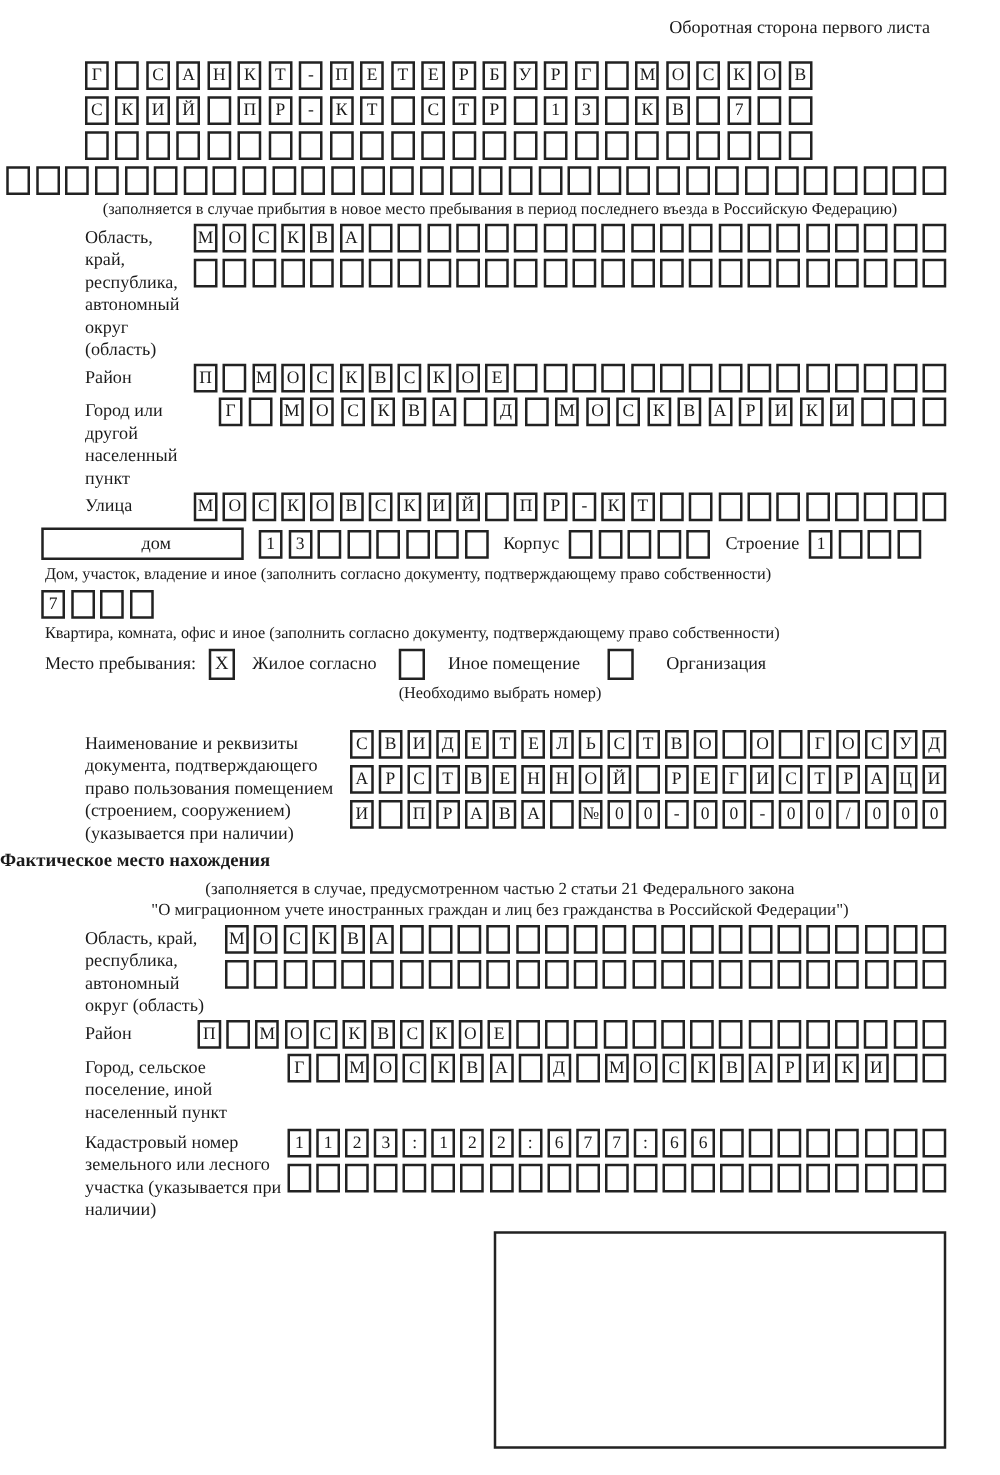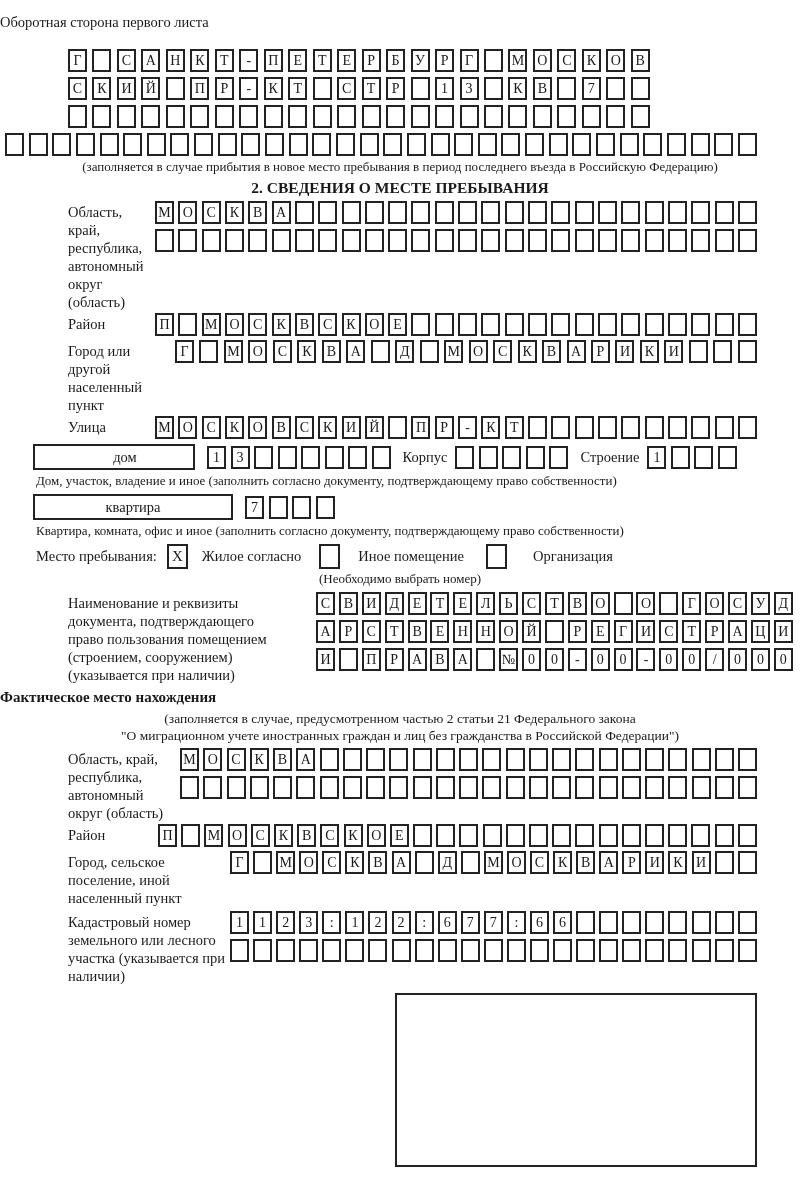--- a/index.html
+++ b/index.html
@@ -2,21 +2,21 @@
 <html><head>
 <meta charset="utf-8">
 <style>
   * { box-sizing: border-box; margin: 0; padding: 0; }
   body { background: #ffffff; }
   .page {
     width: 800px; height: 1180px; background: #ffffff; color: #1a1a1a;
     font-family: "Liberation Serif", "DejaVu Serif", serif;
     position: relative; overflow: hidden;
   }
-  .header-note { padding-top: 14px; padding-right: 56px; text-align: left; font-size: 14.5px; }
+  .header-note { padding-top: 14px; padding-right: 56px; text-align: right; font-size: 14.5px; }
 
   .frow { display: flex; align-items: flex-start; margin-left: 68px; margin-right: 43px; }
   .lbl { font-size: 14.5px; line-height: 18px; padding-top: 2px; }
   .lw107 { flex: 0 0 107px; }
   .lw87  { flex: 0 0 87px; }
   .lw212 { flex: 0 0 212px; }
   .lw112 { flex: 0 0 112px; }
   .lw90  { flex: 0 0 90px; }
   .lw162 { flex: 0 0 162px; }
 
@@ -36,21 +36,21 @@
   .cellgroup { display: flex; }
   .cellgroup .cell { margin-right: 4.5px; }
   .cellgroup .cell:last-child { margin-right: 0; }
 
   .caption { text-align: center; font-size: 13px; margin-top: 3px; }
   .caption-left { font-size: 13px; margin-top: 3px; margin-left: 36px; }
   .h2 { text-align: center; font-size: 15.5px; font-weight: bold; margin-top: 4px; }
   .h3 { text-align: left; font-size: 15px; font-weight: bold; margin-top: 5px; }
 
   .fullrow4 { margin-left: 5px; margin-top: 5px; }
-  .mt18 { margin-top: 18px; } .mt5 { margin-top: 5px; gap: 36px; }
+  .mt18 { margin-top: 18px; } .mt5 { margin-top: 22px; }
   .mt4 { margin-top: 4px; } .mt2 { margin-top: 2px; }
 
   .inline-row { display: flex; align-items: center; margin-left: 33px; margin-right: 43px; margin-top: 5px; }
   .bigbox { border: 2px solid #222; height: 26px; line-height: 22px; text-align: center; font-size: 14.5px; }
   .bb-dom { width: 162px; margin-right: 12px; padding-left: 22px; }
   .bb-kv  { width: 200px; margin-right: 12px; }
   .inline-lbl { font-size: 14.5px; margin: 0 8px; }
   .inline-row .cellgroup { margin-right: 4px; }
 
   .mesto-row { display: flex; align-items: center; margin-left: 36px; margin-top: 5px; }
@@ -184,21 +184,20 @@
       <span class="cell"></span>
       <span class="cell"></span>
       <span class="cell"></span>
       <span class="cell"></span>
       <span class="cell"></span>
       <span class="cell"></span>
       <span class="cell"></span>
     </div>
   <div class="caption">(заполняется в случае прибытия в новое место пребывания в период последнего въезда в Российскую Федерацию)</div>
 
-  <div class="h2">2. СВЕДЕНИЯ О МЕСТЕ ПРЕБЫВАНИЯ</div>
 
   <div class="frow mt4">
     <div class="lbl lw87">Область, край, республика, автономный округ (область)</div>
     <div class="rows">
       <div class="boxrow bw602">
           <span class="cell">М</span>
           <span class="cell">О</span>
           <span class="cell">С</span>
           <span class="cell">К</span>
           <span class="cell">В</span>
@@ -373,21 +372,20 @@
     <div class="cellgroup">
         <span class="cell">1</span>
         <span class="cell"></span>
         <span class="cell"></span>
         <span class="cell"></span>
       </div>
   </div>
   <div class="caption-left">Дом, участок, владение и иное (заполнить согласно документу, подтверждающему право собственности)</div>
 
   <div class="inline-row mt4">
-    <div class="bigbox bb-kv">квартира</div>
     <div class="cellgroup">
         <span class="cell">7</span>
         <span class="cell"></span>
         <span class="cell"></span>
         <span class="cell"></span>
       </div>
   </div>
   <div class="caption-left">Квартира, комната, офис и иное (заполнить согласно документу, подтверждающему право собственности)</div>
 
   <div class="mesto-row">

